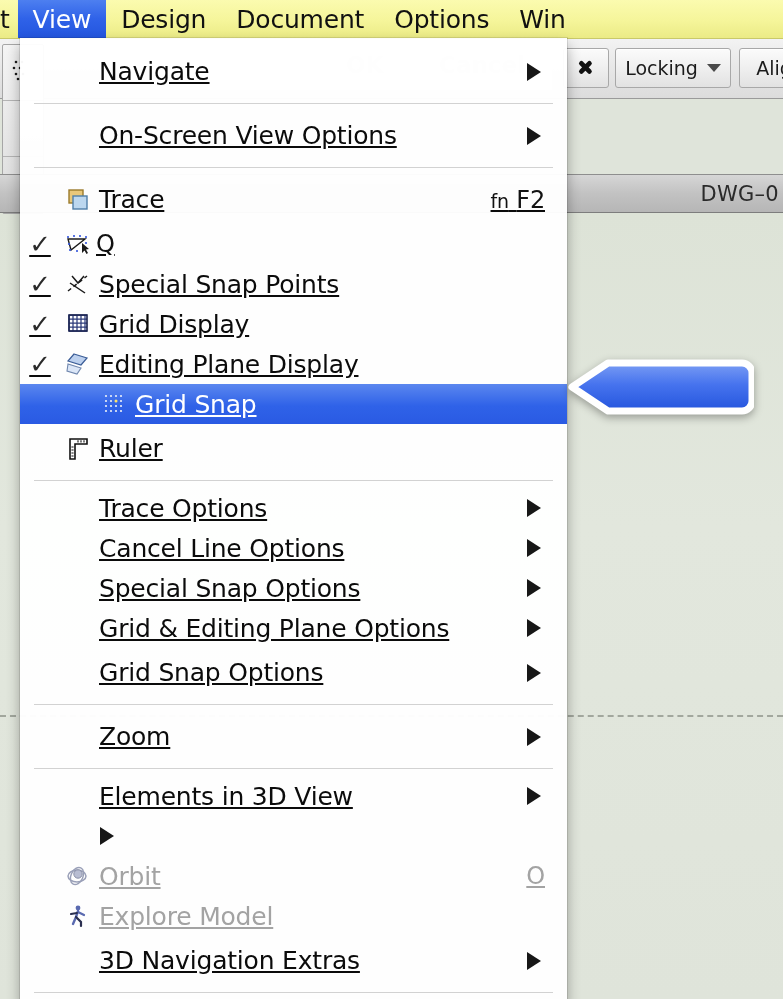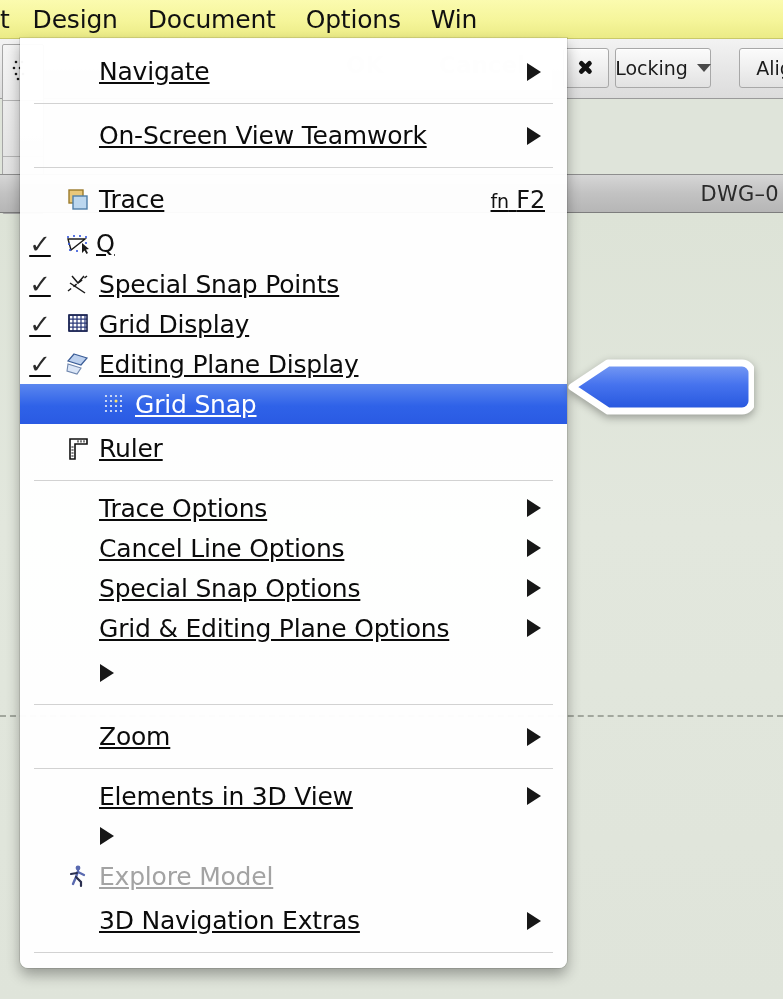--- a/index.html
+++ b/index.html
@@ -247,21 +247,21 @@
   </div>
 
   <div class="toolbar-strip">
     <div class="tb-btn" style="left:563px;width:46px;">
       <span>
         <svg class="ic" viewBox="0 0 26 26" aria-hidden="true">
           <path d="M4 4 L9 9 M4 9 L9 4" stroke="#111" stroke-width="3" stroke-linecap="round" transform="translate(2,2) scale(1.6)"></path>
         </svg>
       </span>
     </div>
-    <div class="tb-btn" style="left:615px;width:96px;">
+    <div class="tb-btn" style="left:615px;width:116px;">
       <span>Locking</span>
       <span class="caret"></span>
     </div>
     <div class="tb-btn" style="left:739px;width:70px;">
       <span>Alig</span>
     </div>
   </div>
 
   <div class="tb-left">
     <div class="cell">
@@ -287,20 +287,23 @@
 
   <div class="ghost-dialog">
     <span class="ghost-btn" style="left:166px;">OK</span>
     <span class="ghost-btn" style="left:259px;">Cancel</span>
   </div>
 
   <div class="menubar">
     <div class="menubar-item clipped-left">
       <span>t</span>
     </div>
+    <div class="menubar-item active">
+      <span>View</span>
+    </div>
     <div class="menubar-item">
       <span>Design</span>
     </div>
     <div class="menubar-item">
       <span>Document</span>
     </div>
     <div class="menubar-item">
       <span>Options</span>
     </div>
     <div class="menubar-item">
@@ -317,21 +320,21 @@
       <span class="arrow-col">
           <i class="submenu-arrow"></i>
         </span>
     </div>
 
     <div class="menu-sep"></div>
 
     <div class="menu-row tall">
       <span class="check-col"></span>
       <span class="icon-col"></span>
-      <span class="label-col">On-Screen View Teamwork</span>
+      <span class="label-col">On-Screen View Options</span>
       <span class="arrow-col">
           <i class="submenu-arrow"></i>
         </span>
     </div>
 
     <div class="menu-sep"></div>
 
     <div class="menu-row tall">
       <span class="check-col"></span>
       <span class="icon-col">
@@ -474,20 +477,21 @@
       <span class="check-col"></span>
       <span class="icon-col"></span>
       <span class="label-col">Grid &amp; Editing Plane Options</span>
       <span class="arrow-col">
           <i class="submenu-arrow"></i>
         </span>
     </div>
     <div class="menu-row tall">
       <span class="check-col"></span>
       <span class="icon-col"></span>
+      <span class="label-col">Grid Snap Options</span>
       <span class="arrow-col">
           <i class="submenu-arrow"></i>
         </span>
     </div>
 
     <div class="menu-sep"></div>
 
     <div class="menu-row tall">
       <span class="check-col"></span>
       <span class="icon-col"></span>
@@ -506,20 +510,32 @@
       <span class="arrow-col">
           <i class="submenu-arrow"></i>
         </span>
     </div>
     <div class="menu-row">
       <span class="check-col"></span>
       <span class="icon-col"></span>
       <span class="arrow-col">
           <i class="submenu-arrow"></i>
         </span>
+    </div>
+    <div class="menu-row disabled">
+      <span class="check-col"></span>
+      <span class="icon-col">
+        <svg class="ic" viewBox="0 0 26 26" aria-hidden="true">
+          <ellipse cx="12" cy="13" rx="9" ry="6" fill="none" stroke="#9aa0b8" stroke-width="1.5"></ellipse>
+          <ellipse cx="12" cy="13" rx="6" ry="9" fill="none" stroke="#9aa0b8" stroke-width="1.5" transform="rotate(25 12 13)"></ellipse>
+          <circle cx="13" cy="11" r="4.2" fill="#b8bdd2" stroke="#8a90a8" stroke-width="1"></circle>
+        </svg>
+      </span>
+      <span class="label-col">Orbit</span>
+      <span class="shortcut-col">O</span>
     </div>
     <div class="menu-row disabled">
       <span class="check-col"></span>
       <span class="icon-col">
         <svg class="ic" viewBox="0 0 26 26" aria-hidden="true">
           <circle cx="13" cy="5" r="2.4" fill="#5a6ab0"></circle>
           <path d="M13 8 L11 14 L8 21" stroke="#5a6ab0" stroke-width="2.4" fill="none" stroke-linecap="round"></path>
           <path d="M11 14 L16 19 L16 23" stroke="#2b3050" stroke-width="2.2" fill="none" stroke-linecap="round"></path>
           <path d="M13 9 L19 12" stroke="#5a6ab0" stroke-width="2.2" stroke-linecap="round"></path>
           <path d="M12 10 L6 11" stroke="#2b3050" stroke-width="2" stroke-linecap="round"></path>

